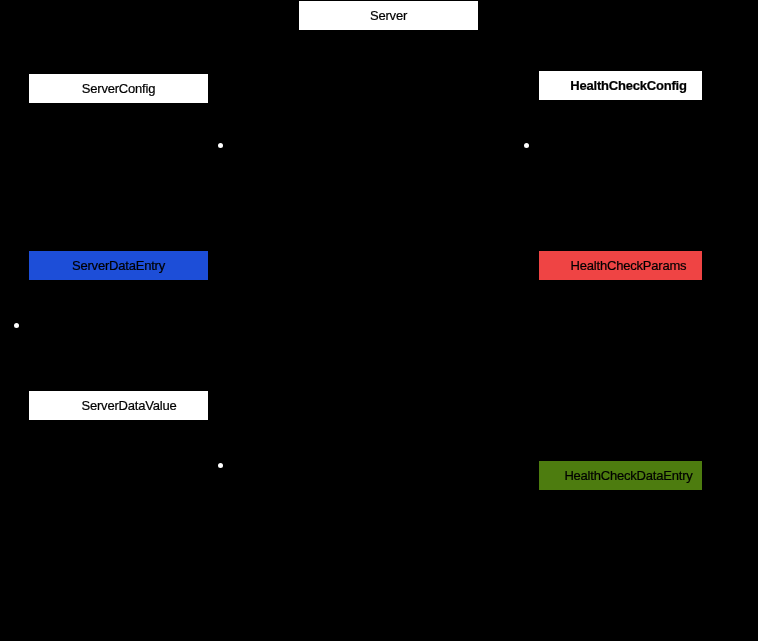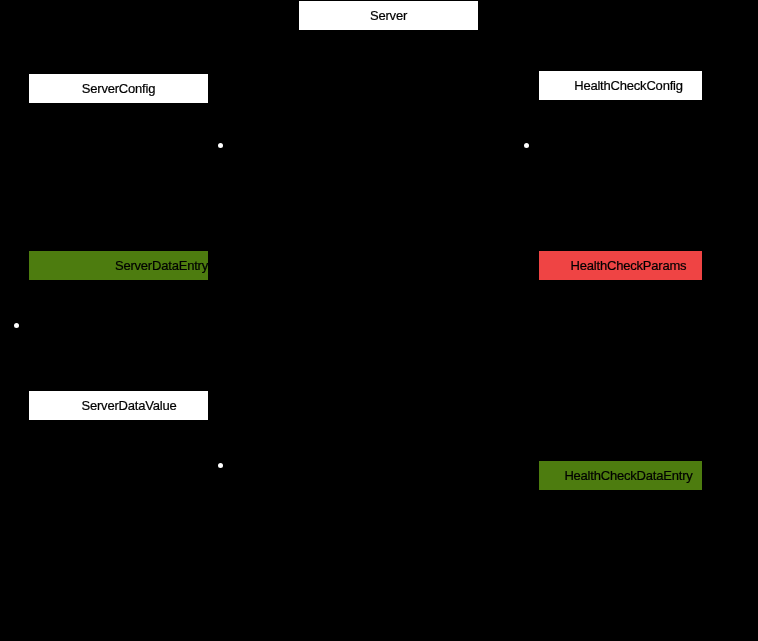--- a/index.html
+++ b/index.html
@@ -41,24 +41,24 @@
 </head>
 <body>
 
 <div id="canvas" style="background: rgb(0, 0, 0);">
     <div class="node" style="left: 299px; top: 1px; width: 179px; height: 29px; background: rgb(255, 255, 255);">
       <span class="node-label" style="color: rgb(0, 0, 0);">Server</span>
     </div>
     <div class="node" style="left: 29px; top: 74px; width: 179px; height: 29px; background: rgb(255, 255, 255);">
       <span class="node-label" style="color: rgb(0, 0, 0);">ServerConfig</span>
     </div>
-    <div class="node" style="left: 539px; top: 70.5px; width: 179px; height: 29px; background: rgb(255, 255, 255);">
+    <div class="node" style="left: 539px; top: 70.5px; width: 179px; height: 29px; background: rgb(255, 255, 255); font-weight: bold;">
       <span class="node-label" style="color: rgb(0, 0, 0);">HealthCheckConfig</span>
     </div>
-    <div class="node" style="left: 29px; top: 251px; width: 179px; height: 29px; background: #4d7c0f; justify-content: flex-end;">
+    <div class="node" style="left: 29px; top: 251px; width: 179px; height: 29px; background: #1d4ed8;">
       <span class="node-label" style="color: rgb(0, 0, 0);">ServerDataEntry</span>
     </div>
     <div class="node" style="left: 539px; top: 251px; width: 179px; height: 29px; background: #ef4444;">
       <span class="node-label" style="color: rgb(0, 0, 0);">HealthCheckParams</span>
     </div>
     <div class="node" style="left: 29px; top: 390.5px; width: 179px; height: 29px; background: rgb(255, 255, 255); padding-left: 21px;">
       <span class="node-label" style="color: rgb(0, 0, 0);">ServerDataValue</span>
     </div>
     <div class="node" style="left: 539px; top: 461px; width: 179px; height: 29px; background: #4d7c0f;">
       <span class="node-label" style="color: rgb(0, 0, 0);">HealthCheckDataEntry</span>

